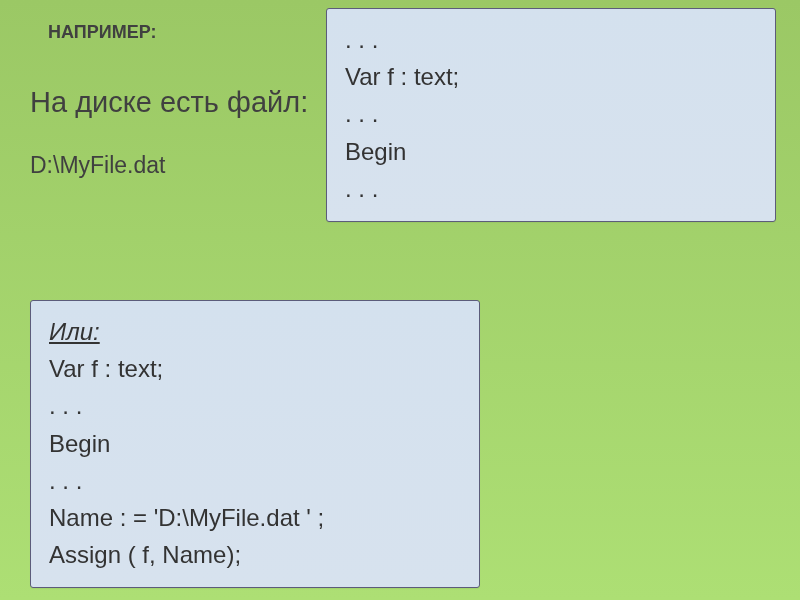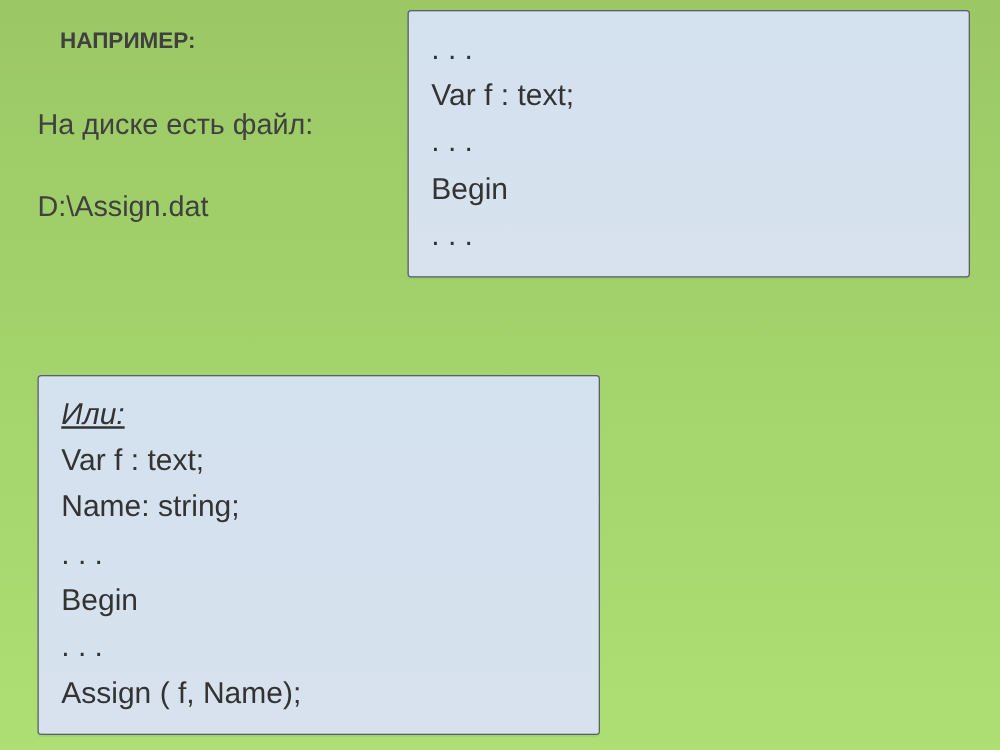--- a/index.html
+++ b/index.html
@@ -16,21 +16,21 @@
     top: 22px;
     left: 48px;
     font-size: 18px;
     font-weight: bold;
     color: #404040;
   }
   .sublabel {
     position: absolute;
     top: 86px;
     left: 30px;
-    font-size: 23px;
+    font-size: 29px;
     color: #404040;
   }
   .filename {
     position: absolute;
     top: 152px;
     left: 30px;
     font-size: 23px;
     color: #404040;
   }
   .code-box {
@@ -56,31 +56,31 @@
     left: 30px;
     width: 450px;
   }
   .underline { text-decoration: underline; font-style: italic; }
 </style>
 </head>
 <body>
 
 <div class="header-label">НАПРИМЕР:</div>
 <div class="sublabel">На диске есть файл:</div>
-<div class="filename">D:\Assign.dat</div>
+<div class="filename">D:\MyFile.dat</div>
 
 <div class="code-box box-top">
   <div>. . .</div>
   <div>Var f : text;</div>
   <div>. . .</div>
   <div>Begin</div>
   <div>. . .</div>
 </div>
 
 <div class="code-box box-bottom">
   <div class="underline">Или:</div>
   <div>Var f : text;</div>
-  <div>Name: string;</div>
   <div>. . .</div>
   <div>Begin</div>
   <div>. . .</div>
+  <div>Name : = 'D:\MyFile.dat ' ;</div>
   <div>Assign ( f, Name);</div>
 </div>
 
 </body></html>

